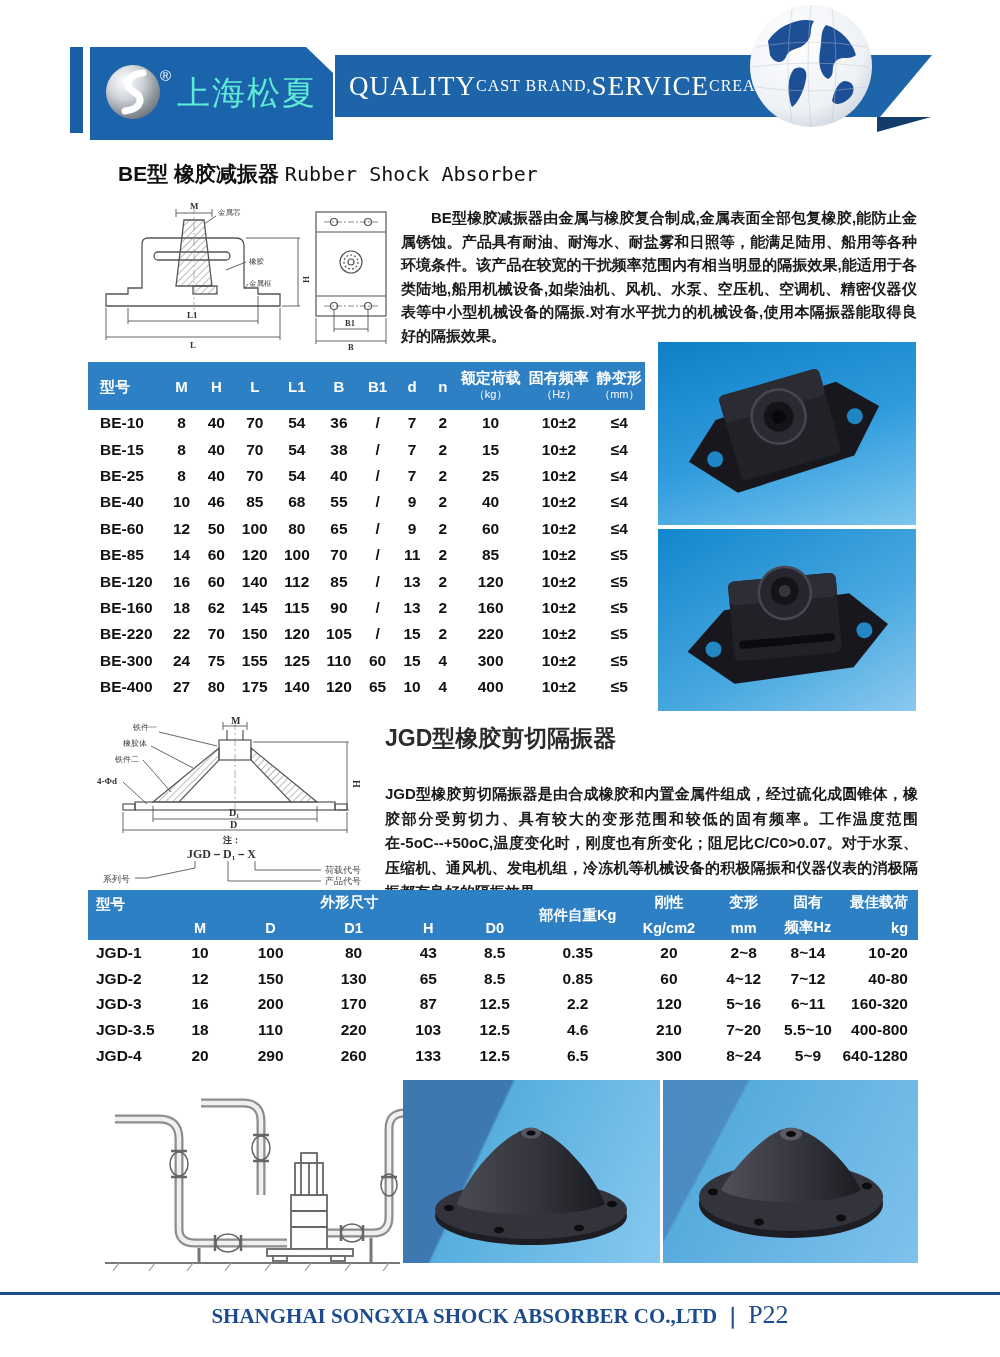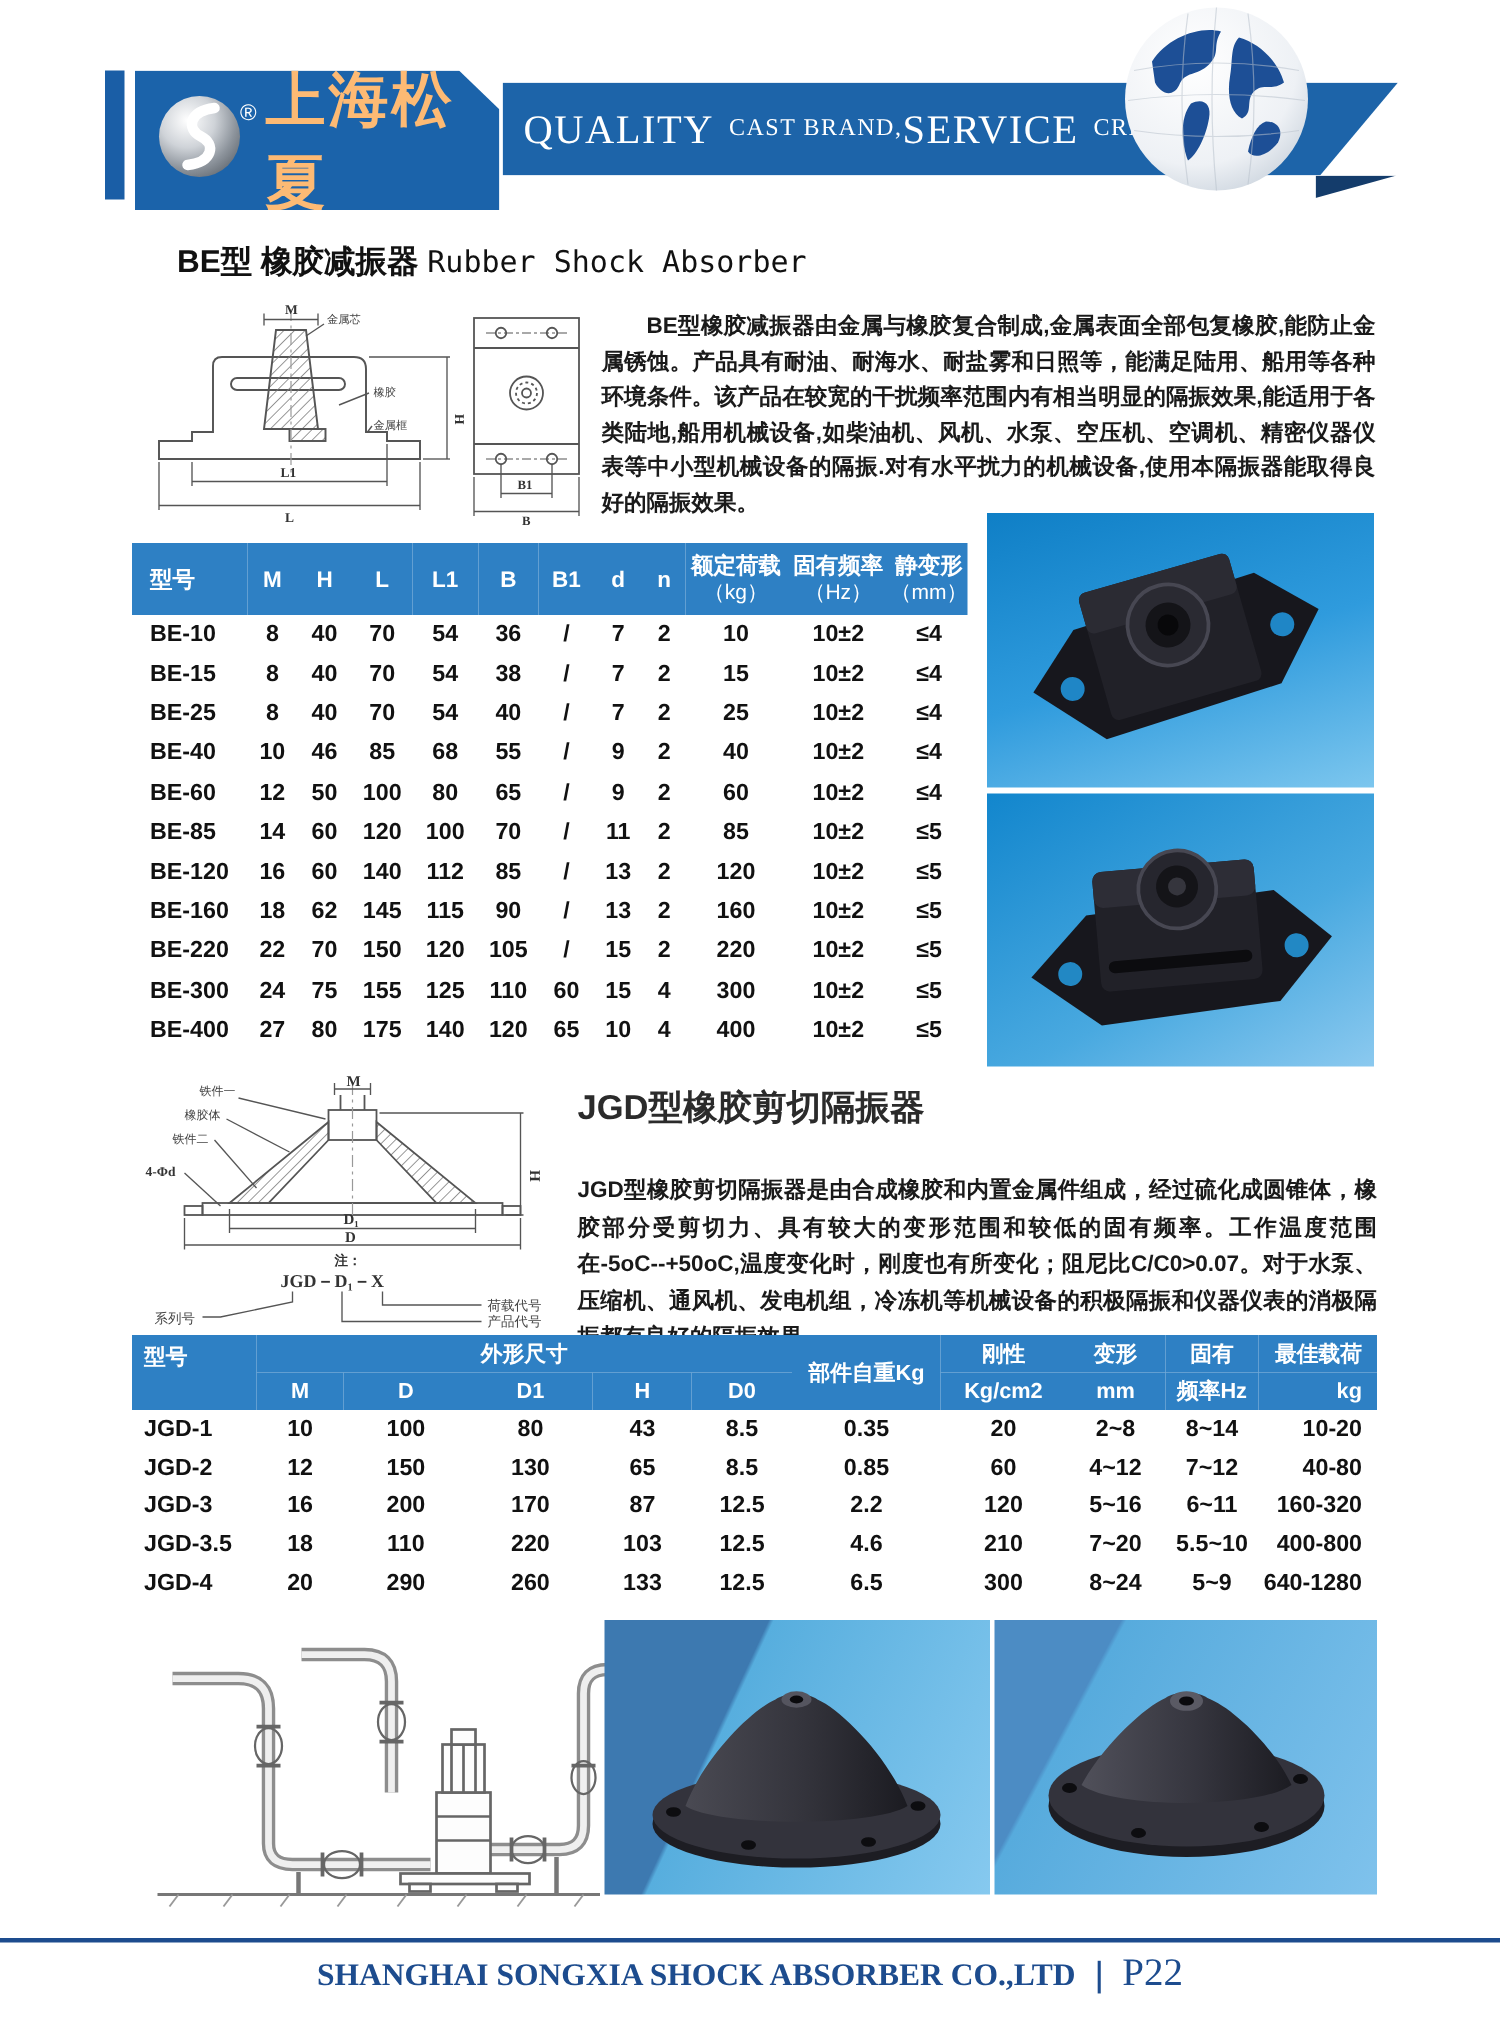--- a/index.html
+++ b/index.html
@@ -5,48 +5,48 @@
   html,body{margin:0;padding:0;background:#ffffff;}
   .page{position:relative;width:1000px;height:1357px;background:#ffffff;margin:0 auto;
         font-family:"Liberation Sans",sans-serif;overflow:hidden;}
   .abs{position:absolute;}
 
   
   .hdr-bar{left:70px;top:47px;width:13px;height:86px;background:#1a5ea6;}
   .hdr-logo{left:90px;top:47px;width:243px;height:93px;background:#1b63aa;
             clip-path:polygon(0 0,216px 0,243px 26px,243px 93px,0 93px);
             display:flex;align-items:center;padding-left:14px;box-sizing:border-box;}
-  .logo-text{color:#fdba74;font-size:40px;font-weight:bold;letter-spacing:2px;margin-left:4px;}
+  .logo-text{color:#5eead4;font-size:33px;font-weight:normal;letter-spacing:2px;margin-left:4px;}
   .logo-reg{color:#fff;font-size:15px;vertical-align:top;position:relative;top:-18px;left:-2px;}
   .hdr-banner{left:335px;top:55px;width:597px;height:62px;background:#1d64a9;
               clip-path:polygon(0 0,100% 0,calc(100% - 52px) 100%,0 100%);
               display:flex;align-items:center;padding-left:14px;box-sizing:border-box;
               color:#fff;font-family:"Liberation Serif",serif;white-space:nowrap;}
   .tag-big{font-size:27px;letter-spacing:1px;}
-  .tag-small{font-size:16px;letter-spacing:1px;margin-left:10px;}
+  .tag-small{font-size:16px;letter-spacing:1px;}
   .hdr-fold{left:877px;top:117px;width:54px;height:15px;background:#143c6b;
             clip-path:polygon(0 0,100% 0,0 100%);}
 
   
   .sec-title{left:118px;top:160px;font-size:21px;color:#111;}
   .sec-title .zh{font-weight:bold;}
   .sec-title .en{font-family:"DejaVu Sans Mono",monospace;font-size:20px;font-weight:normal;}
   .para{color:#1a1a1a;font-size:15px;line-height:23.5px;text-align:justify;font-weight:600;}
   .para-be{left:401px;top:206px;width:516px;text-indent:2em;}
   .para-jgd{left:385px;top:782px;width:533px;line-height:24.5px;}
   .jgd-title{left:385px;top:723px;font-size:23px;color:#2b2b2b;font-weight:600;}
 
   
   table{border-collapse:collapse;table-layout:fixed;}
   th,td{padding:0;margin:0;}
   .dtable thead th{background:#2e80c4;color:#fff;font-weight:600;text-align:center;vertical-align:middle;}
   .dtable tbody td{text-align:center;color:#111;font-weight:600;}
   .be-table{left:88px;top:362px;width:557px;}
   .be-table thead th{height:48px;font-size:15px;line-height:17px;}
-  .be-table thead .sub{font-size:14px;font-weight:normal;}
+  .be-table thead .sub{font-size:11px;font-weight:normal;}
   .be-table tbody td{height:26.4px;font-size:15.5px;}
   .be-table tbody td:first-child{text-align:left;padding-left:12px;}
   .be-table thead th:first-child{text-align:left;padding-left:12px;}
   .jgd-table{left:88px;top:890px;width:830px;}
   .jgd-table thead th{font-size:14.5px;height:25px;}
   .jgd-table thead th.al{text-align:left;padding-left:8px;vertical-align:top;padding-top:5px;}
   .jgd-table thead th.ar,.jgd-table tbody td:last-child{text-align:right;padding-right:10px;}
   .jgd-table tbody td{height:25.8px;font-size:15.5px;}
   .jgd-table tbody td:first-child{text-align:left;padding-left:8px;}
 

